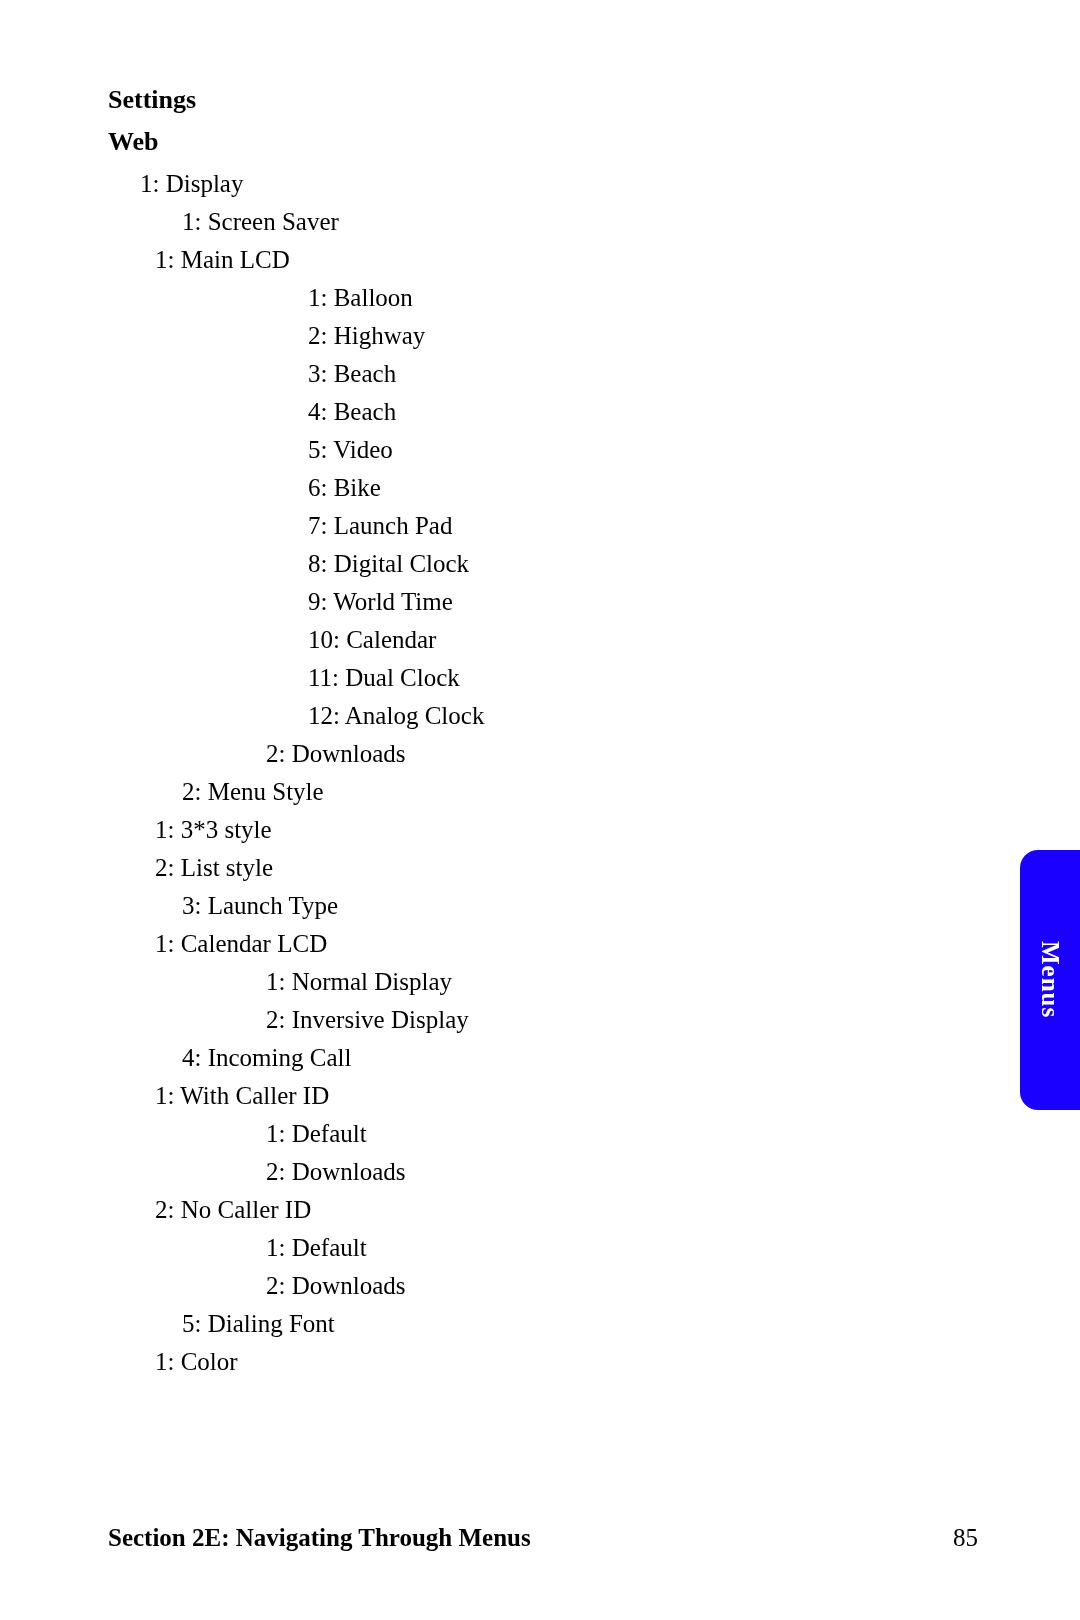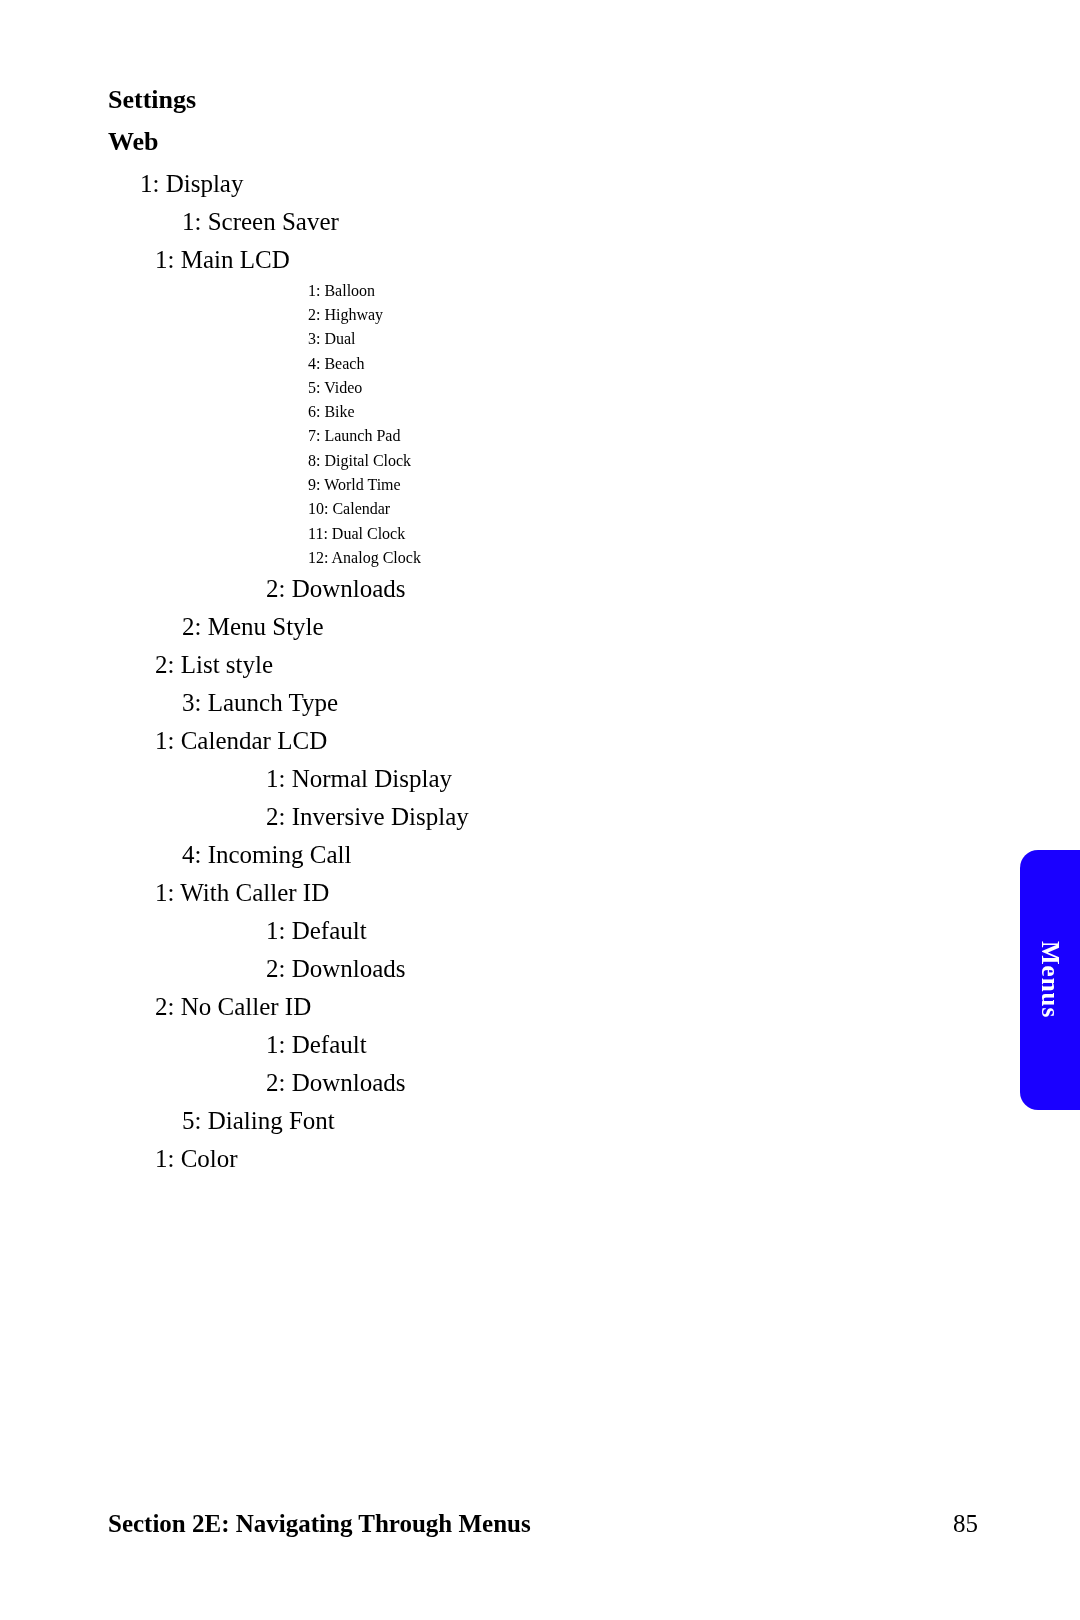--- a/index.html
+++ b/index.html
@@ -20,25 +20,25 @@
     .heading {
       font-weight: bold;
       font-size: 26px;
       line-height: 1.55;
       margin-bottom: 2px;
     }
     .l1 { margin-left: 32px; font-size: 25px; line-height: 1.52; }
     .l2 { margin-left: 74px; font-size: 25px; line-height: 1.52; }
     .l3 { margin-left: 47px; font-size: 25px; line-height: 1.52; }
     .l4 { margin-left: 158px; font-size: 25px; line-height: 1.52; }
-    .l5 { margin-left: 200px; font-size: 16px; line-height: 1.52; }
+    .l5 { margin-left: 200px; font-size: 25px; line-height: 1.52; }
     .footer {
       position: absolute;
       left: 108px;
-      bottom: 82px;
+      bottom: 68px;
       width: 870px;
       display: flex;
       justify-content: space-between;
       align-items: baseline;
       font-size: 25px;
     }
     .footer-left { font-weight: bold; }
     .footer-right { font-weight: normal; }
     .tab {
       position: absolute;
@@ -66,32 +66,33 @@
 
 <div class="content">
   <div class="heading">Settings</div>
   <div class="heading">Web</div>
 
   <div class="l1">1: Display</div>
   <div class="l2">1: Screen Saver</div>
   <div class="l3">1: Main LCD</div>
   <div class="l5">1: Balloon</div>
   <div class="l5">2: Highway</div>
-  <div class="l5">3: Dual</div>
+  <div class="l5">3: Beach</div>
   <div class="l5">4: Beach</div>
   <div class="l5">5: Video</div>
   <div class="l5">6: Bike</div>
   <div class="l5">7: Launch Pad</div>
   <div class="l5">8: Digital Clock</div>
   <div class="l5">9: World Time</div>
   <div class="l5">10: Calendar</div>
   <div class="l5">11: Dual Clock</div>
   <div class="l5">12: Analog Clock</div>
   <div class="l4">2: Downloads</div>
   <div class="l2">2: Menu Style</div>
+  <div class="l3">1: 3*3 style</div>
   <div class="l3">2: List style</div>
   <div class="l2">3: Launch Type</div>
   <div class="l3">1: Calendar LCD</div>
   <div class="l4">1: Normal Display</div>
   <div class="l4">2: Inversive Display</div>
   <div class="l2">4: Incoming Call</div>
   <div class="l3">1: With Caller ID</div>
   <div class="l4">1: Default</div>
   <div class="l4">2: Downloads</div>
   <div class="l3">2: No Caller ID</div>

